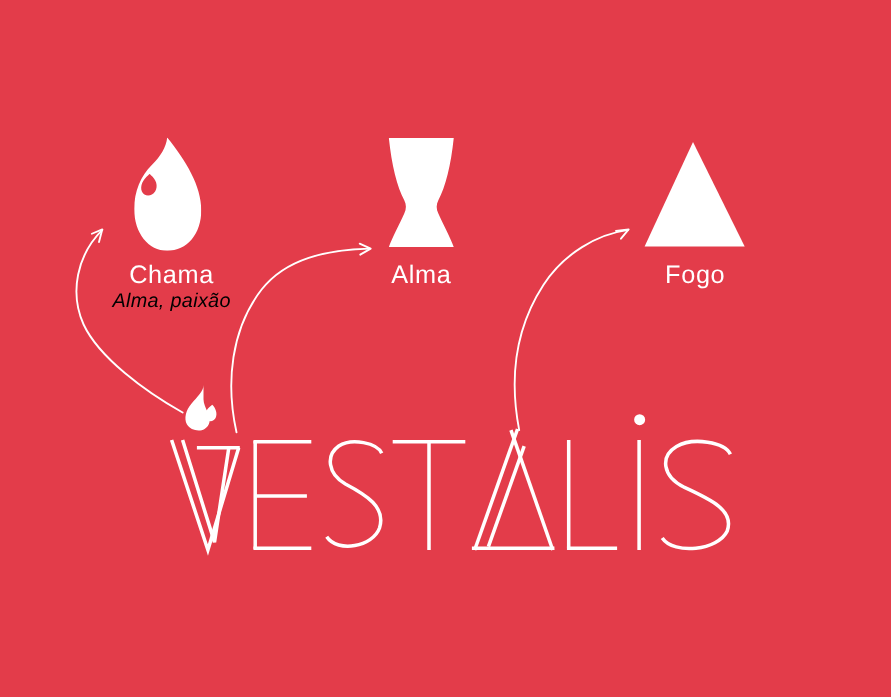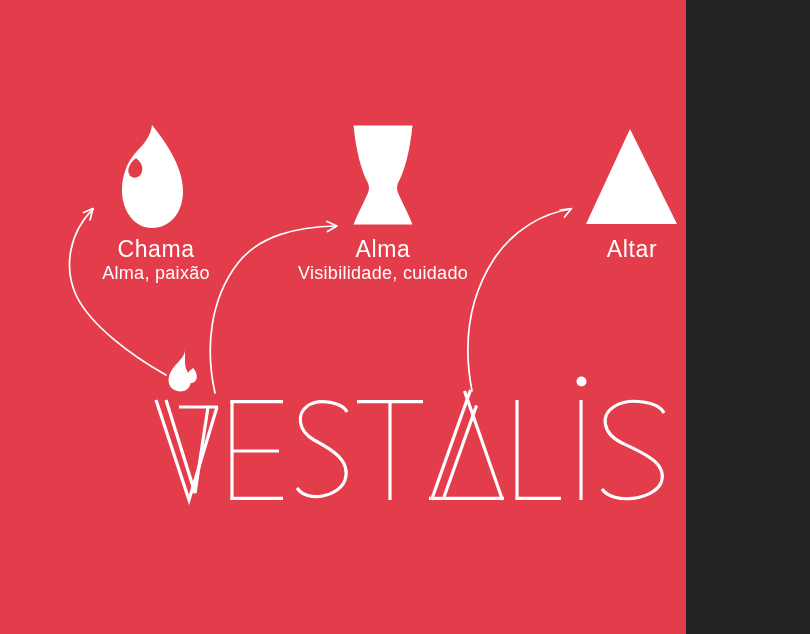--- a/index.html
+++ b/index.html
@@ -1,37 +1,38 @@
 <!DOCTYPE html>
 <html><head>
 <meta charset="utf-8">
 <style>
   html,body{margin:0;padding:0;background:#222;}
   .canvas{
     position:relative;
-    width:686px;height:634px;
+    width:810px;height:634px;
     background:#E33C4A;
     overflow:hidden;
     font-family:"Liberation Sans",sans-serif;
   }
   .icon-svg{position:absolute;display:block;}
   .sym-label{
     position:absolute;
     transform:translateX(-50%);
     color:#FFFFFF;
     font-size:23px;
     letter-spacing:.6px;
     line-height:1;
     white-space:nowrap;
   }
   .sym-sub{
     position:absolute;
     transform:translateX(-50%);
-    color:#ffffff;
+    color:#000000;
     font-size:18px;
+    font-style:italic;
     letter-spacing:.3px;
     line-height:1;
     white-space:nowrap;
   }
   .arrows{position:absolute;left:0;top:0;}
   .arrows path,.arrows polyline{
     fill:none;stroke:#FFFFFF;stroke-width:1.7;
     stroke-linecap:round;stroke-linejoin:round;
   }
   .logo-svg{position:absolute;left:140px;top:345px;}
@@ -91,23 +92,22 @@
   </svg>
 
   <svg class="icon-svg" style="left:585px;top:128px" width="93" height="97" viewBox="0 0 93 97">
     <polygon fill="#FFFFFF" points="45,1 92,96 1,96"></polygon>
   </svg>
 
   <div class="sym-label" style="left:156px;top:238px">Chama</div>
   <div class="sym-sub" style="left:156px;top:264px">Alma, paixão</div>
 
   <div class="sym-label" style="left:383px;top:238px">Alma</div>
-  <div class="sym-sub" style="left:383px;top:264px">Visibilidade, cuidado</div>
 
-  <div class="sym-label" style="left:632px;top:238px">Altar</div>
+  <div class="sym-label" style="left:632px;top:238px">Fogo</div>
 
   <svg class="logo-svg" width="550" height="165" viewBox="140 345 550 165" role="img" aria-label="VESTALIS">
 
     <g>
       <path class="fill" d="
         M 185,350
         C 185,356 179,361 174,367
         C 169,373 167,380 170,386
         C 173,391 181,393 186,390
         C 191,387 192,381 189,375

